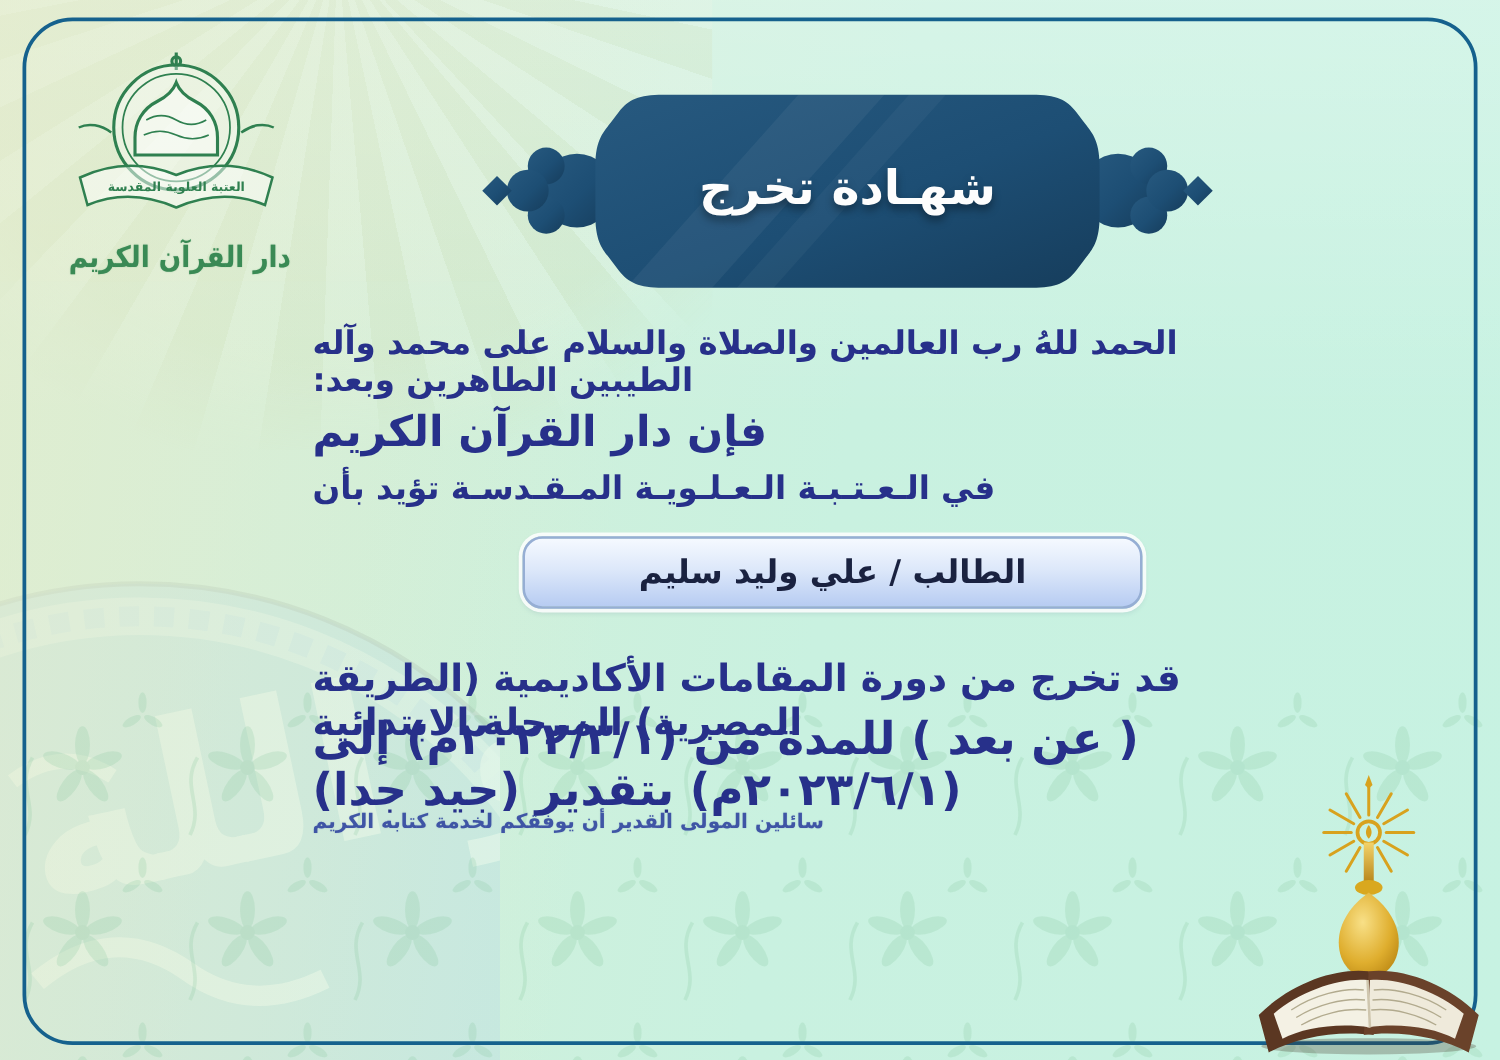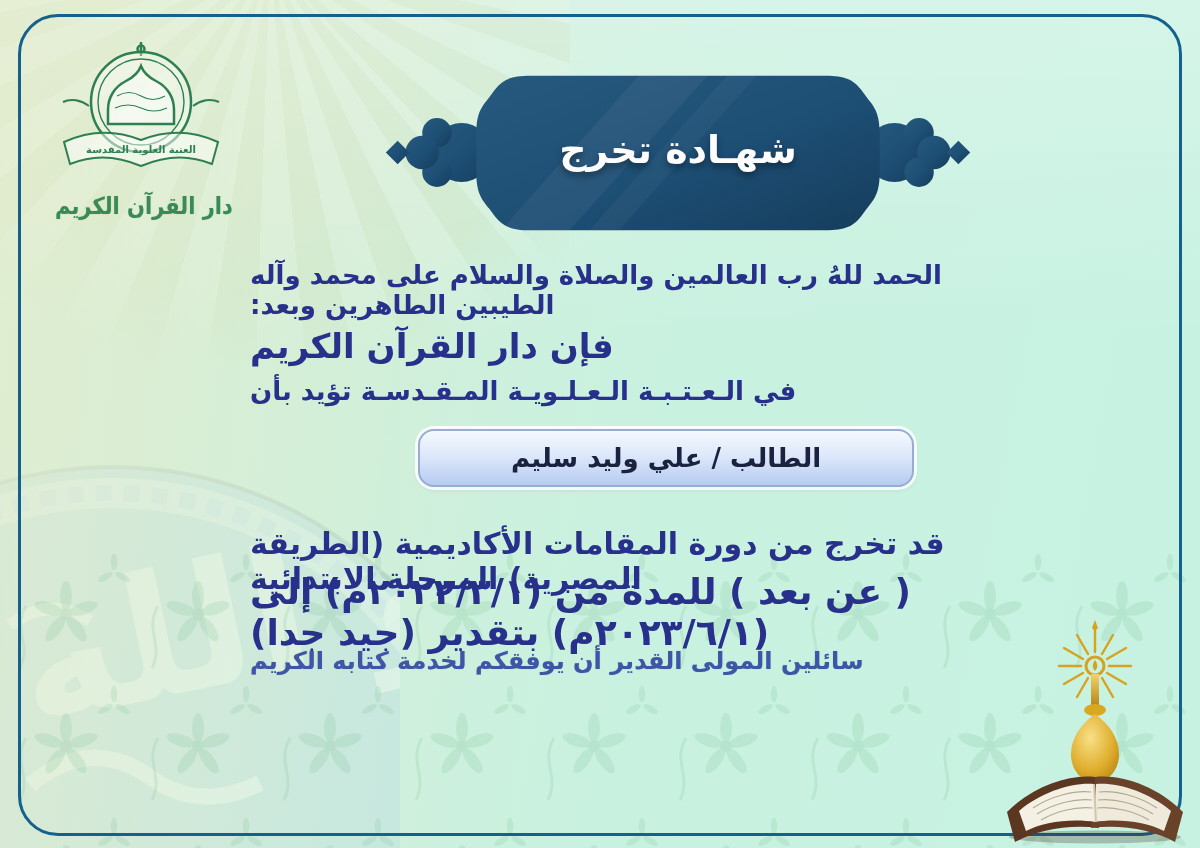--- a/index.html
+++ b/index.html
@@ -37,21 +37,21 @@
     text-shadow:0 4px 7px rgba(0,0,0,.38);padding-bottom:6px;}
 
   
   .cert-line{position:absolute;left:250px;width:740px;text-align:left;direction:rtl;
     color:#27308a;font-weight:bold;}
   .l1{top:260px;font-size:26px;}
   .l2{top:326px;font-size:34px;}
   .l3{top:376px;font-size:26px;}
   .l4{top:526px;font-size:30px;}
   .l5{top:571px;font-size:36px;}
-  .l6{top:647px;font-size:24px;color:#3f55a5;text-shadow:0 0 1px rgba(63,85,165,.35);}
+  .l6{top:647px;font-size:16px;color:#3f55a5;text-shadow:0 0 1px rgba(63,85,165,.35);}
 
   .name-box{position:absolute;left:393px;top:429px;width:492px;height:54px;
     border-radius:16px;border:2px solid #96aed4;
     background:linear-gradient(#f5f9ff 0%,#dde8fa 45%,#b7ccf2 100%);
     box-shadow:0 0 0 3px rgba(255,255,255,.85),0 2px 5px rgba(40,60,110,.18);
     display:flex;align-items:center;justify-content:center;direction:rtl;
     color:#1a2240;font-weight:bold;font-size:26px;margin-left:25px;}
 
   
   .emblem-bottom{position:absolute;left:538px;top:693px;width:220px;text-align:center;}

